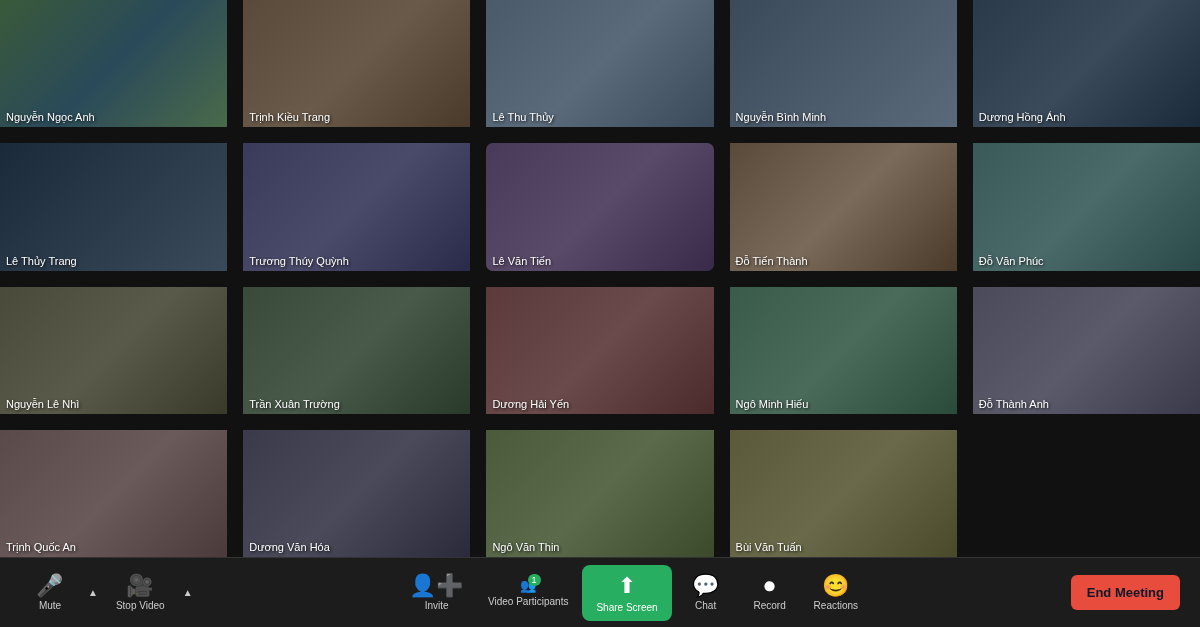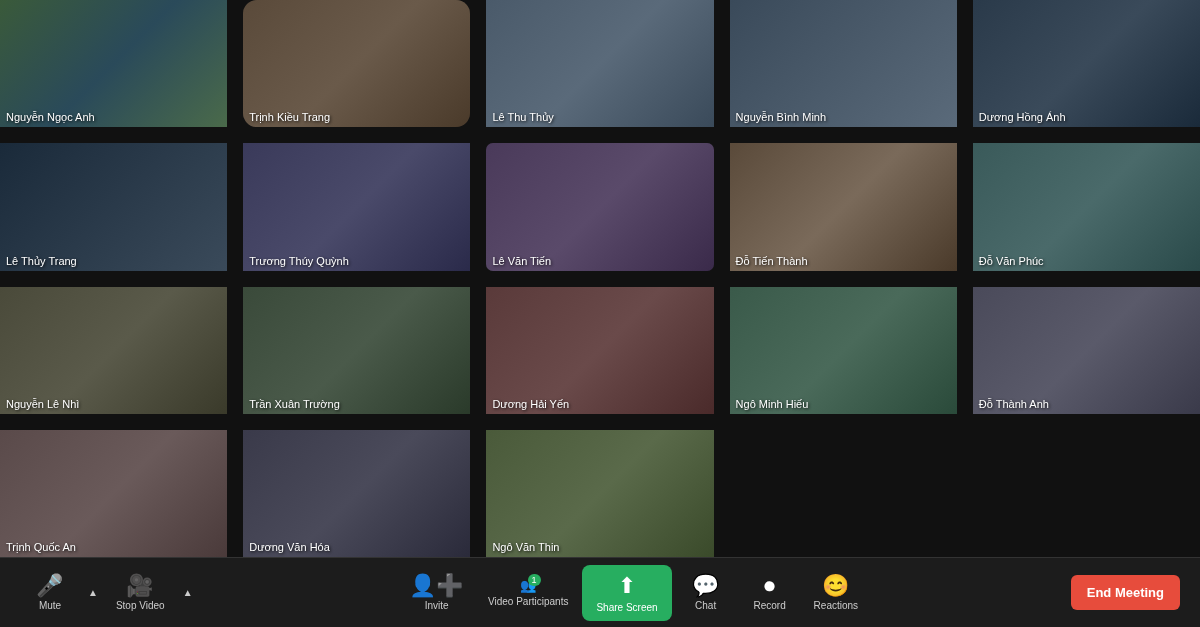--- a/index.html
+++ b/index.html
@@ -36,21 +36,21 @@
       left: 6px;
       color: #fff;
       font-size: 11px;
       font-weight: 500;
       text-shadow: 1px 1px 3px rgba(0,0,0,0.9);
       z-index: 2;
     }
 
     
     .video-cell:nth-child(1) { background: linear-gradient(135deg, #3a5a3a 0%, #2a4a5a 50%, #4a6a4a 100%); }
-    .video-cell:nth-child(2) { background: linear-gradient(135deg, #5a4a3a 0%, #6a5a4a 50%, #4a3a2a 100%); border-radius: 14px; }
+    .video-cell:nth-child(2) { background: linear-gradient(135deg, #5a4a3a 0%, #6a5a4a 50%, #4a3a2a 100%); }
     .video-cell:nth-child(3) { background: linear-gradient(135deg, #4a5a6a 0%, #5a6a7a 50%, #3a4a5a 100%); }
     .video-cell:nth-child(4) { background: linear-gradient(135deg, #3a4a5a 0%, #4a5a6a 50%, #5a6a7a 100%); }
     .video-cell:nth-child(5) { background: linear-gradient(135deg, #2a3a4a 0%, #3a4a5a 50%, #1a2a3a 100%); }
     .video-cell:nth-child(6) { background: linear-gradient(135deg, #1a2a3a 0%, #2a3a4a 50%, #3a4a5a 100%); }
     .video-cell:nth-child(7) { background: linear-gradient(135deg, #3a3a5a 0%, #4a4a6a 50%, #2a2a4a 100%); }
     .video-cell:nth-child(8) { background: linear-gradient(135deg, #4a3a5a 0%, #5a4a6a 50%, #3a2a4a 100%); border-radius: 7px; }
     .video-cell:nth-child(9) { background: linear-gradient(135deg, #5a4a3a 0%, #7a6a5a 50%, #4a3a2a 100%); }
     .video-cell:nth-child(10) { background: linear-gradient(135deg, #3a5a5a 0%, #4a6a6a 50%, #2a4a4a 100%); }
     .video-cell:nth-child(11) { background: linear-gradient(135deg, #4a4a3a 0%, #5a5a4a 50%, #3a3a2a 100%); }
     .video-cell:nth-child(12) { background: linear-gradient(135deg, #3a4a3a 0%, #4a5a4a 50%, #2a3a2a 100%); }
@@ -162,21 +162,21 @@
       font-size: 22px;
     }
 
     .share-screen-btn .label {
       font-size: 10px;
       white-space: nowrap;
     }
 
     .end-meeting-btn {
       background: #e74c3c;
-      color: #ffffff;
+      color: #0f172a;
       border: none;
       border-radius: 6px;
       padding: 10px 16px;
       font-size: 13px;
       font-weight: 600;
       cursor: pointer;
       white-space: nowrap;
     }
 
     .badge {
@@ -264,20 +264,24 @@
       <div class="participant-name">Trịnh Quốc An</div>
     </div>
     <div class="video-cell">
       <div style="position:absolute;inset:0;opacity:0.8;"></div>
       <div class="participant-name">Dương Văn Hóa</div>
     </div>
     <div class="video-cell">
       <div style="position:absolute;inset:0;opacity:0.8;"></div>
       <div class="participant-name">Ngô Văn Thin</div>
     </div>
+    <div class="video-cell">
+      <div style="position:absolute;inset:0;opacity:0.8;"></div>
+      <div class="participant-name">Bùi Văn Tuấn</div>
+    </div>
   </div>
 
 <div class="toolbar">
   <div class="toolbar-left">
     <button class="toolbar-btn">
       <span class="icon">🎤</span>
       <span class="label">Mute</span>
     </button>
     <button class="chevron-btn">▲</button>
 

